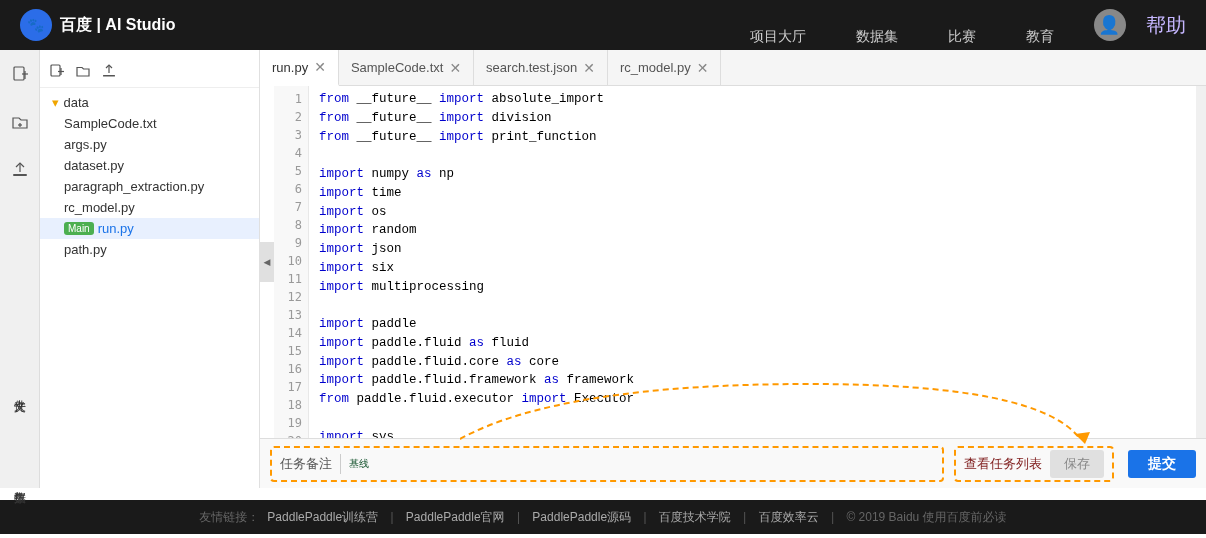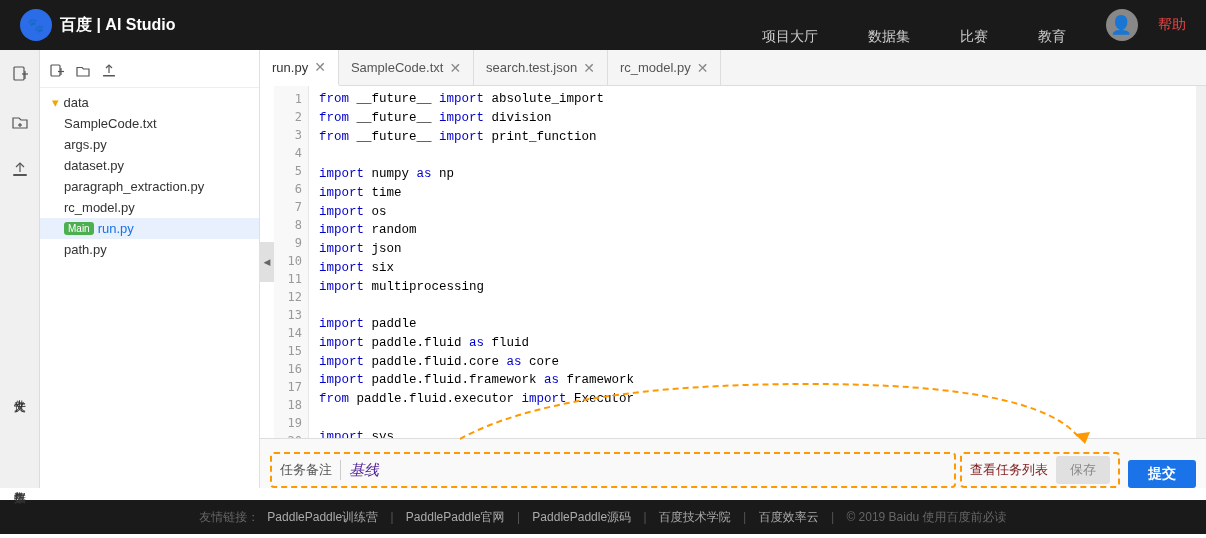--- a/index.html
+++ b/index.html
@@ -221,23 +221,23 @@
       width: 10px;
       background: #f0f0f0;
     }
 
     
     .bottom-task-bar {
       height: 50px;
       background: #f9f9f9;
       border-top: 1px solid #ddd;
       display: flex;
-      align-items: flex-end;
+      align-items: center;
       padding: 0 10px;
-      gap: 4px;
+      gap: 10px;
       position: relative;
     }
     .task-input-area {
       display: flex;
       align-items: center;
       flex: 1;
       border: 2px dashed #f90;
       border-radius: 4px;
       padding: 0 8px;
       height: 36px;
@@ -247,23 +247,22 @@
       font-size: 13px;
       color: #555;
       white-space: nowrap;
     }
     .task-divider {
       width: 1px;
       height: 20px;
       background: #ccc;
     }
     .task-text {
-      font-size: 15px;
-      color: #4c1d95;
-      font-style: italic;
+      font-size: 10px;
+      color: #14532d;
     }
     .task-right {
       display: flex;
       align-items: center;
       gap: 8px;
       border: 2px dashed #f90;
       border-radius: 4px;
       padding: 0 8px;
       height: 36px;
     }
@@ -324,21 +323,21 @@
   </div>
   <div class="topnav-spacer"></div>
   <div class="topnav-links">
     <span>项目大厅</span>
     <span>数据集</span>
     <span>比赛</span>
     <span>教育</span>
   </div>
   <div class="topnav-right">
     <div class="avatar">👤</div>
-    <span style="color:#ef4444;font-size:14px;cursor:pointer;">帮助</span>
+    <span style="color:#c4b5fd;font-size:20px;cursor:pointer;">帮助</span>
   </div>
 </div>
 
 <div class="main-area">
 
   <div class="sidebar-icons">
     <div class="sidebar-icon-btn">
       <svg width="16" height="16" viewBox="0 0 16 16" fill="#555">
           <rect x="2" y="1" width="10" height="13" rx="1" fill="none" stroke="#555" stroke-width="1.2"></rect>
           <line x1="13" y1="5" x2="13" y2="13" stroke="#555" stroke-width="1.2"></line>

